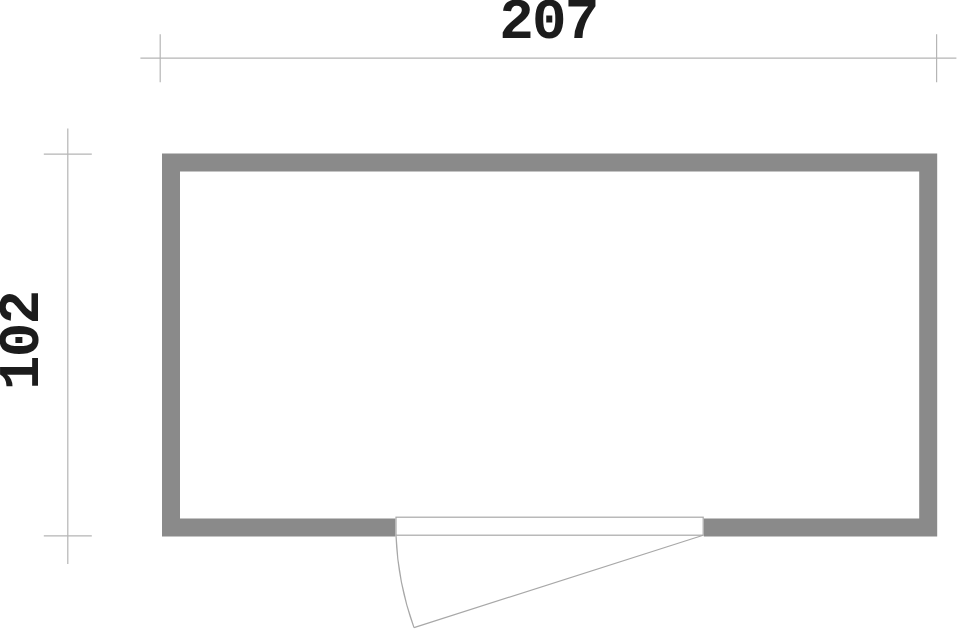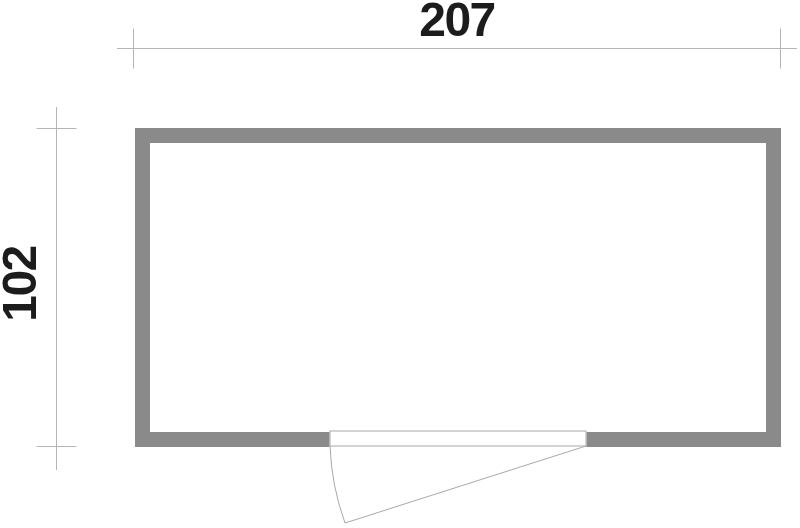--- a/index.html
+++ b/index.html
@@ -6,21 +6,21 @@
     margin: 0;
     padding: 0;
     background: #ffffff;
   }
   .canvas {
     position: relative;
     width: 800px;
     height: 528px;
     background: var(--background, #ffffff);
     overflow: hidden;
-    font-family: Liberation Sans, sans-serif;
+    font-family: Liberation Mono, monospace;
   }
   .plan-svg {
     position: absolute;
     left: 0;
     top: 0;
     width: 800px;
     height: 528px;
     display: block;
   }
   .wall {

